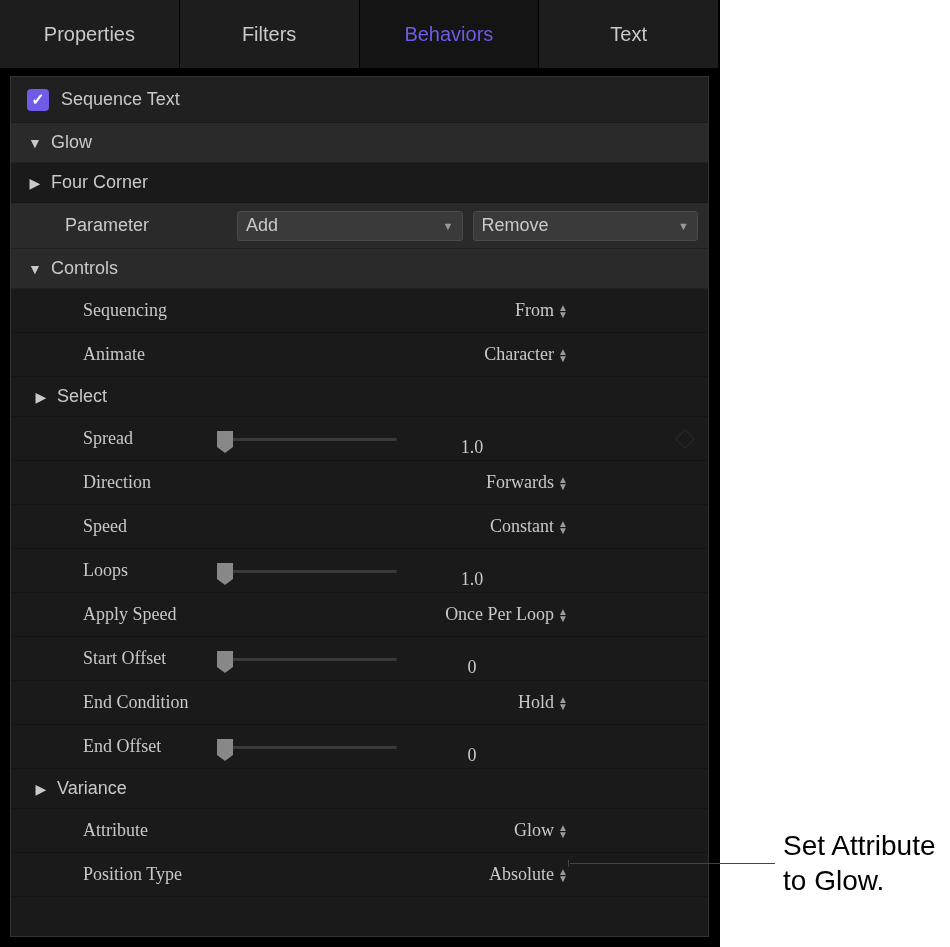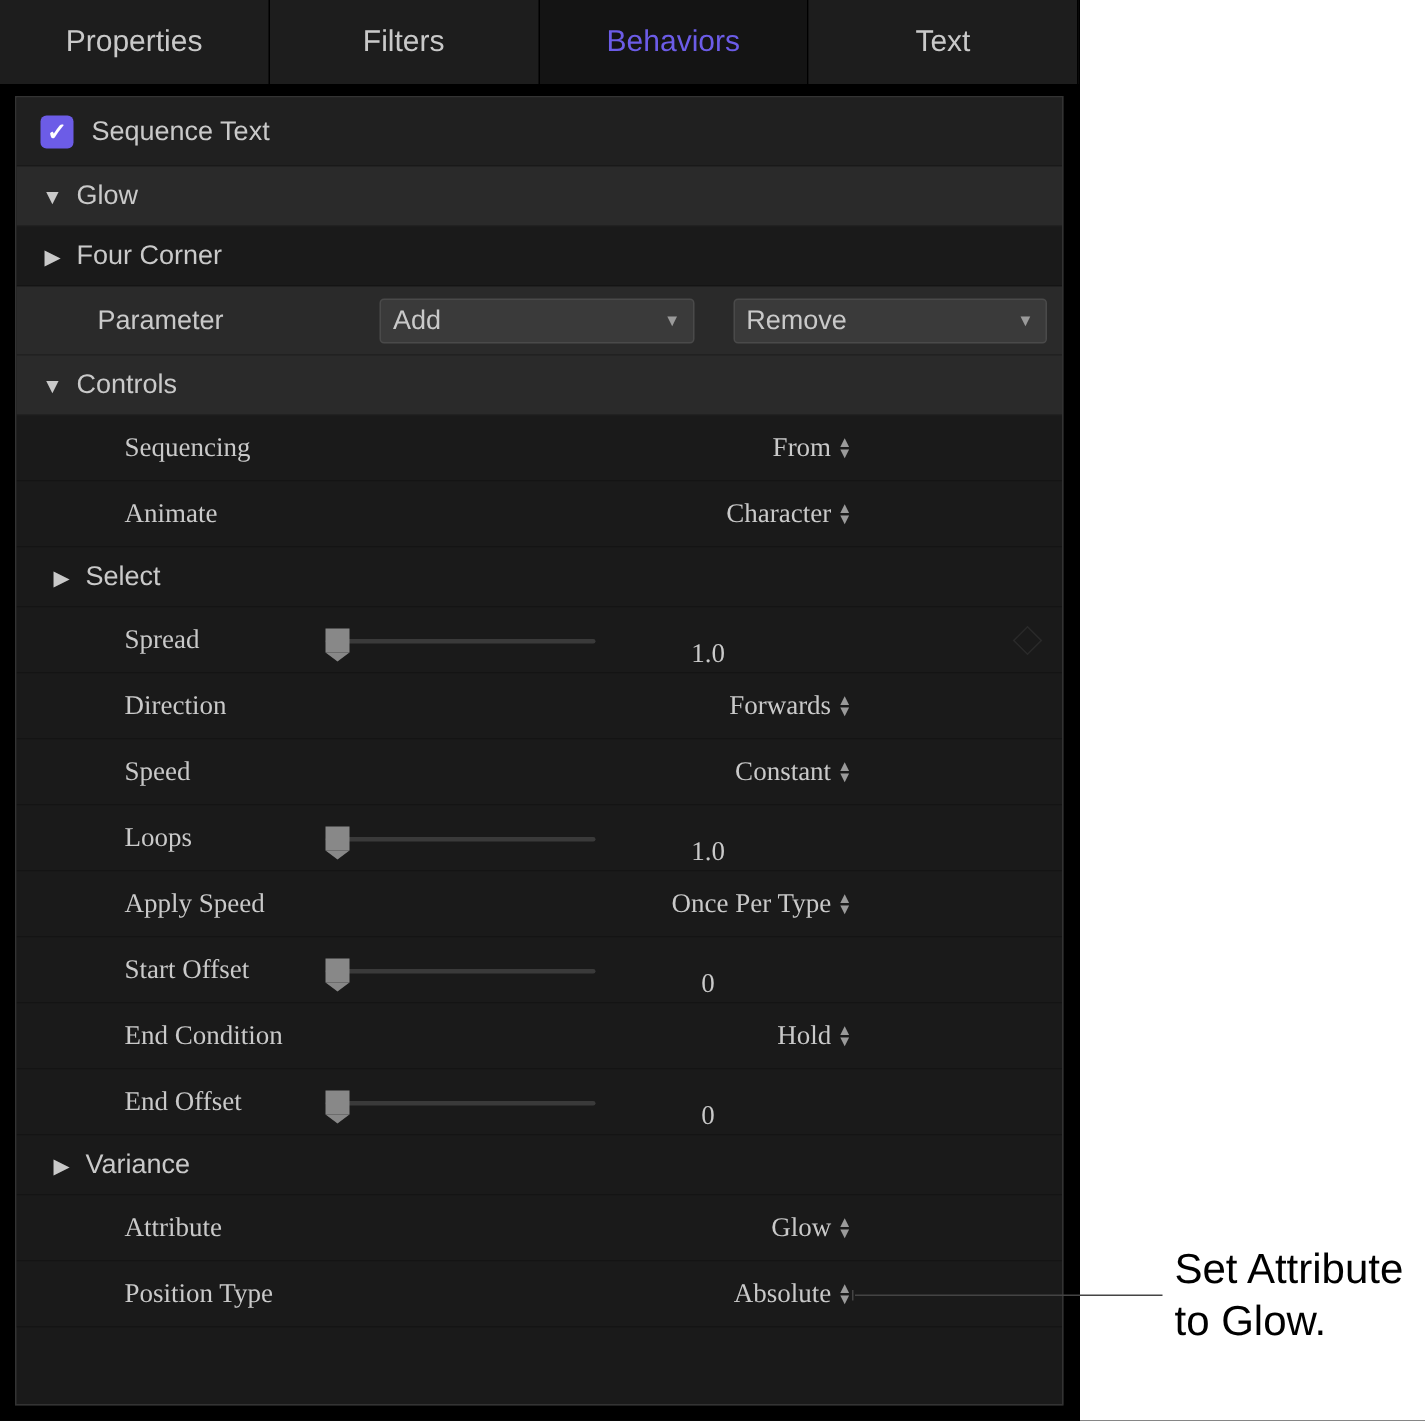--- a/index.html
+++ b/index.html
@@ -36,21 +36,21 @@
   .panel {
     width: 720px;
     height: 947px;
     background: var(--bg-outer);
     border-right: 1px solid #000;
     display: flex;
     flex-direction: column;
   }
   .tabs {
     display: flex;
-    height: 56px;
+    height: 68px;
     background: #111;
   }
   .tab {
     flex: 1;
     display: flex;
     align-items: center;
     justify-content: center;
     color: var(--text);
     font-size: 20px;
     border-right: 1px solid #000;
@@ -276,21 +276,21 @@
       <div class="row group">
         <span class="disclosure">▼</span>
         <span class="label">Glow</span>
       </div>
 
       <div class="row group2">
         <span class="disclosure">▶</span>
         <span class="label">Four Corner</span>
       </div>
 
-      <div class="row param" style="gap:26px;">
+      <div class="row param" style="gap:10px;">
         <span class="label indent-1" style="flex:0 0 200px;padding-left:38px;">Parameter</span>
         <div class="dropdown" style="flex:1;">
           <span>Add</span>
           <span class="chev">▼</span>
         </div>
         <div class="dropdown" style="flex:1;">
           <span>Remove</span>
           <span class="chev">▼</span>
         </div>
       </div>
@@ -369,21 +369,21 @@
           <div class="track"></div>
             <div class="thumb"></div>
         </div>
         <span class="value-num">1.0</span>
       </div>
 
       <div class="row data">
         <span class="label indent-2 label-col">Apply Speed</span>
         <span class="spacer"></span>
         <div class="value-select">
-          <span>Once Per Type</span>
+          <span>Once Per Loop</span>
           <span class="updn">
               <span>▲</span>
               <span>▼</span>
             </span>
         </div>
       </div>
 
       <div class="row data">
         <span class="label indent-2 label-col">Start Offset</span>
         <div class="slider">

